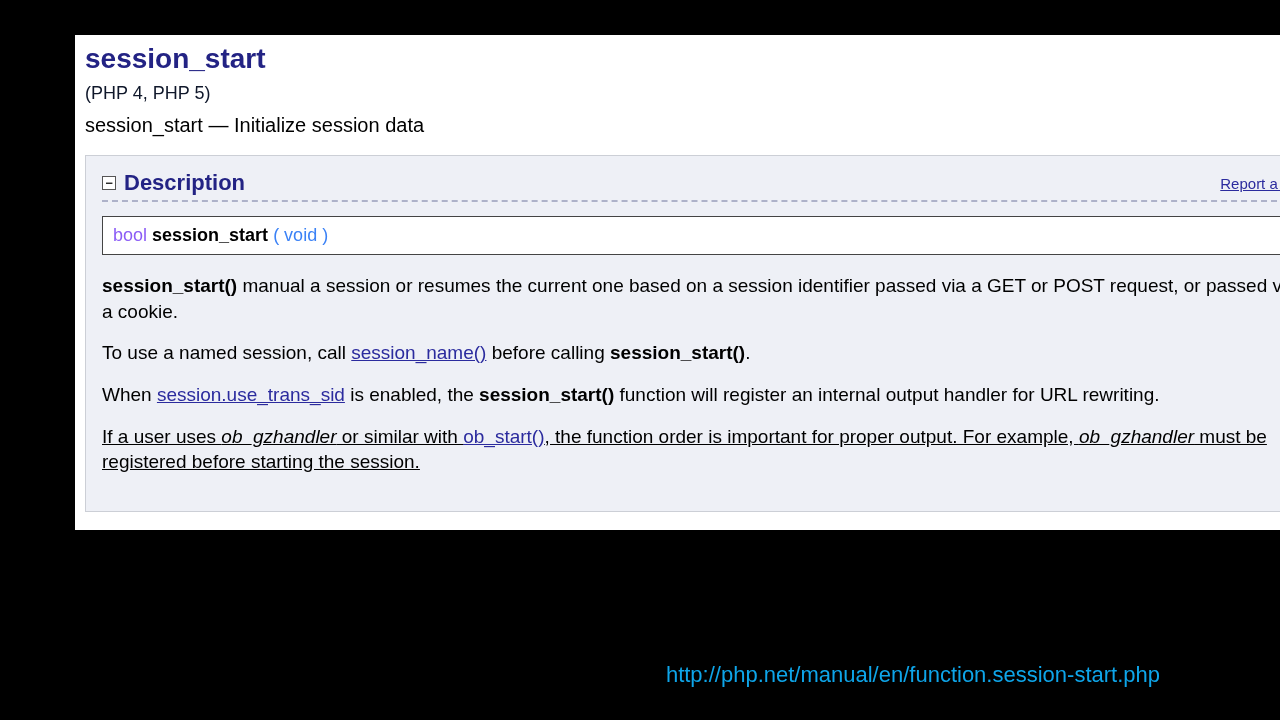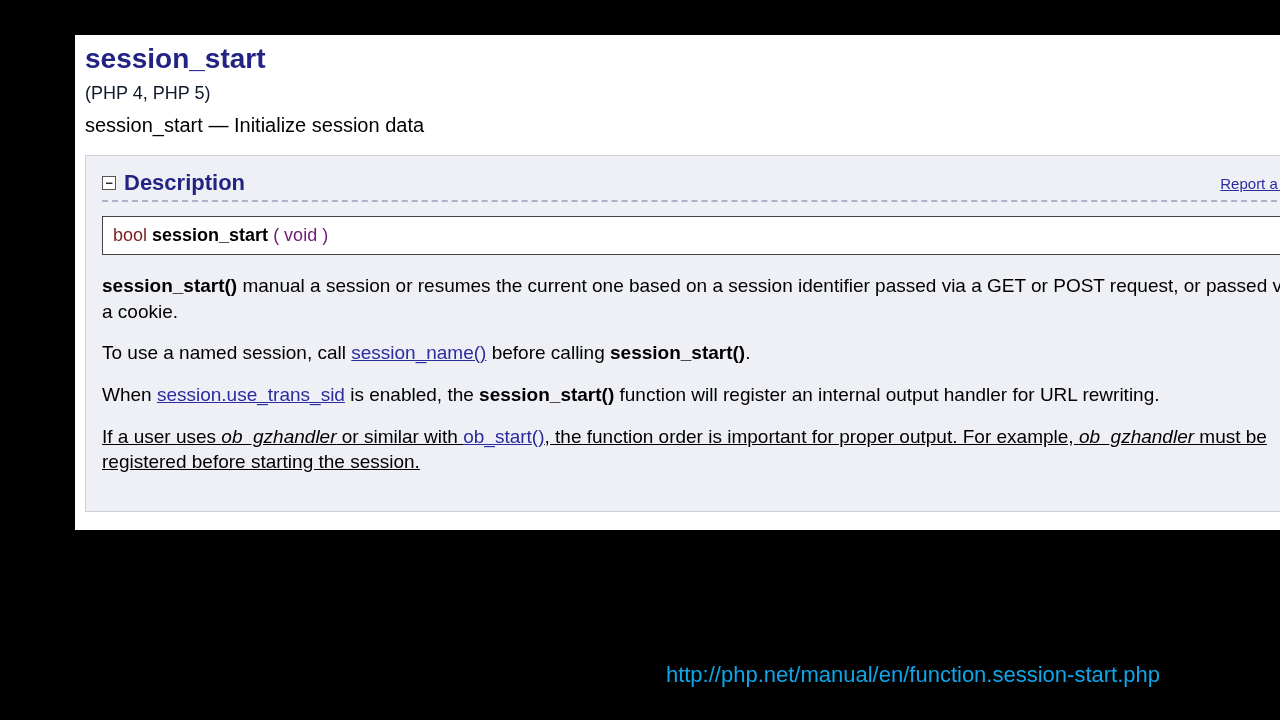--- a/index.html
+++ b/index.html
@@ -78,23 +78,23 @@
     font-size: 15px;
     text-decoration: underline;
   }
   .signature {
     background: #fff;
     border: 1px solid #444;
     padding: 8px 10px;
     font-size: 18px;
     margin-bottom: 18px;
   }
-  .sig-return { color: #7f1d1d; }
+  .sig-return { color: #8b5cf6; }
   .sig-name { font-weight: bold; color: #000; }
-  .sig-params { color: #701a75; }
+  .sig-params { color: #3b82f6; }
   .para {
     font-size: 19px;
     color: #000;
     line-height: 1.35;
     margin-bottom: 16px;
   }
   .para:last-child { margin-bottom: 16px; text-decoration: underline; }
   .strong { font-weight: bold; }
   .ital { font-style: italic; }
   .link { color: #2b2b9e; text-decoration: underline; }

